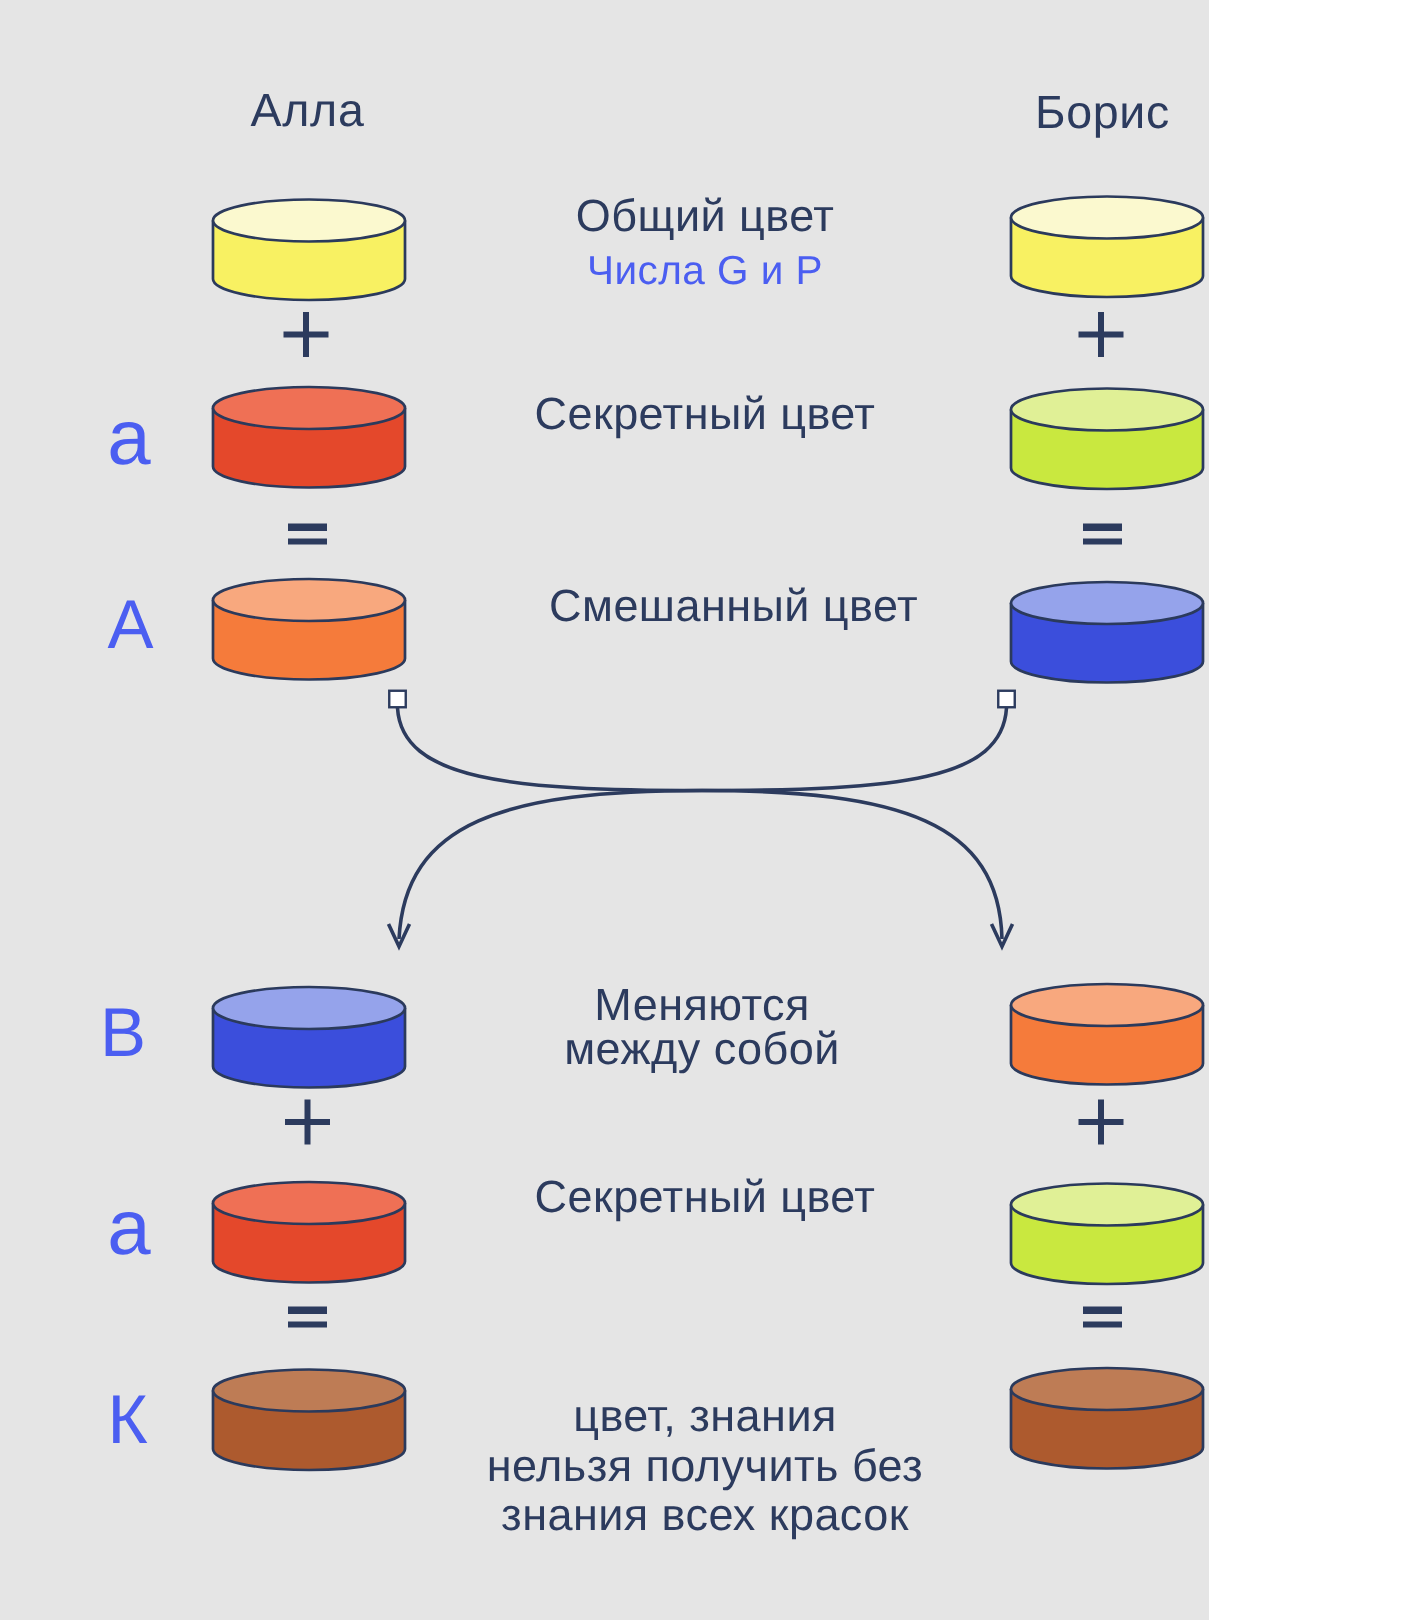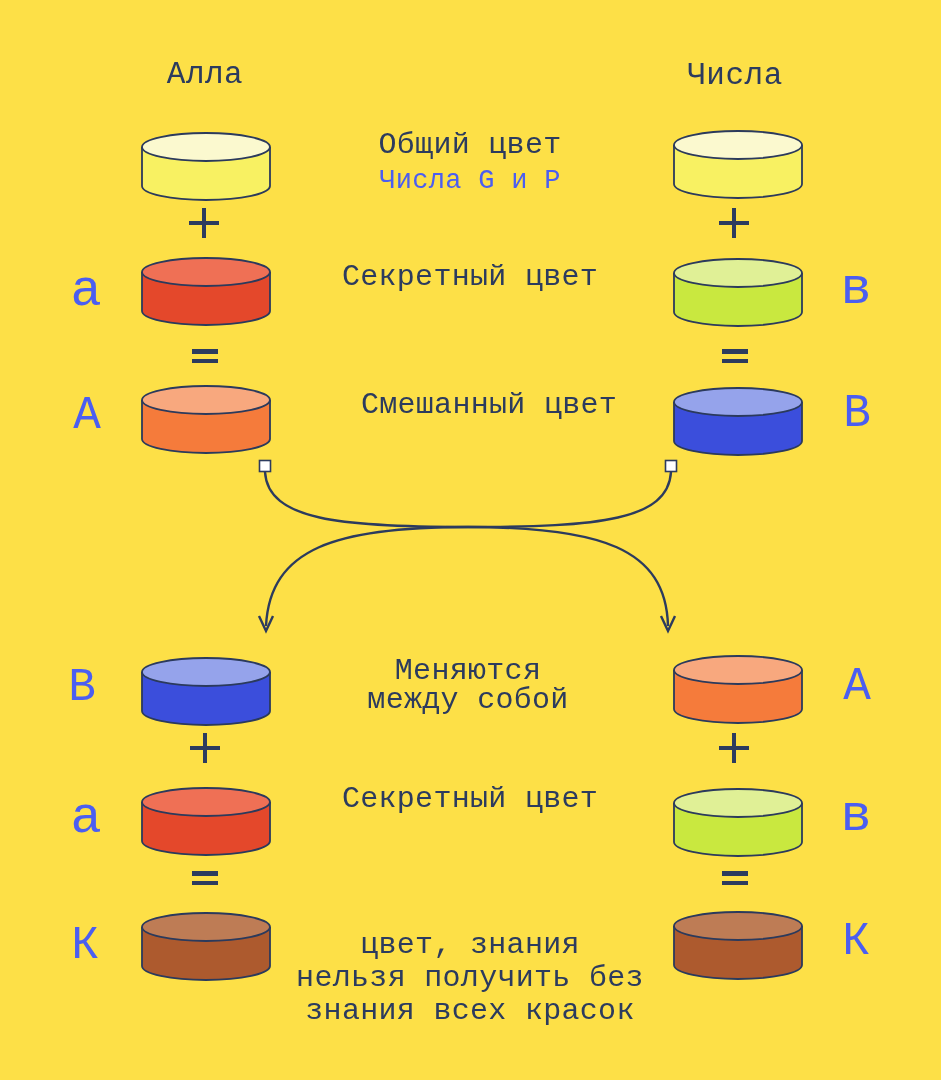--- a/index.html
+++ b/index.html
@@ -1,18 +1,18 @@
 <!DOCTYPE html>
 <html style="--ink: #2C3B5E; --blue: #4B5EF1; --stroke: #2B3A5C;"><head>
 <meta charset="utf-8">
 <style>
   html,body{margin:0;padding:0;background:#fff;}
   .canvas{
-    position:relative;width:941px;height:1080px;background:#fde047;
-    font-family:Liberation Mono, monospace;
+    position:relative;width:806px;height:1080px;background:#e5e5e5;
+    font-family:Liberation Sans, sans-serif;
     overflow:hidden;
   }
   .hdr{
     position:absolute;transform:translate(-50%,-50%);
     font-size:31px;color:var(--ink);white-space:nowrap;letter-spacing:.5px;
   }
   .ctext{
     position:absolute;transform:translate(-50%,-50%);
     font-size:30px;color:var(--ink);white-space:nowrap;text-align:center;letter-spacing:.3px;
   }
@@ -40,21 +40,21 @@
   .arrows{position:absolute;left:0;top:450px;}
   .arrows path,.arrows polyline{fill:none;stroke:var(--ink);stroke-width:2.4;}
   .arrows rect{fill:#ffffff;stroke:var(--ink);stroke-width:1.6;}
 </style>
 </head>
 <body>
 
 <div class="canvas">
 
   <div class="hdr" style="left:205px;top:74px">Алла</div>
-  <div class="hdr" style="left:735px;top:75px">Числа</div>
+  <div class="hdr" style="left:735px;top:75px">Борис</div>
 
   <div class="cyl" style="left:140px;top:132px">
     <div class="shadow"></div>
     <svg width="132" height="70" viewBox="0 0 132 70">
       <path class="cyl-body" d="M2 15 L2 54 A64 14 0 0 0 130 54 L130 15" fill="#F8F162"></path>
       <ellipse class="cyl-top" cx="66" cy="15" rx="64" ry="14" fill="#FBF9CF"></ellipse>
     </svg>
   </div>
   <div class="cyl" style="left:672px;top:130px">
     <div class="shadow"></div>

